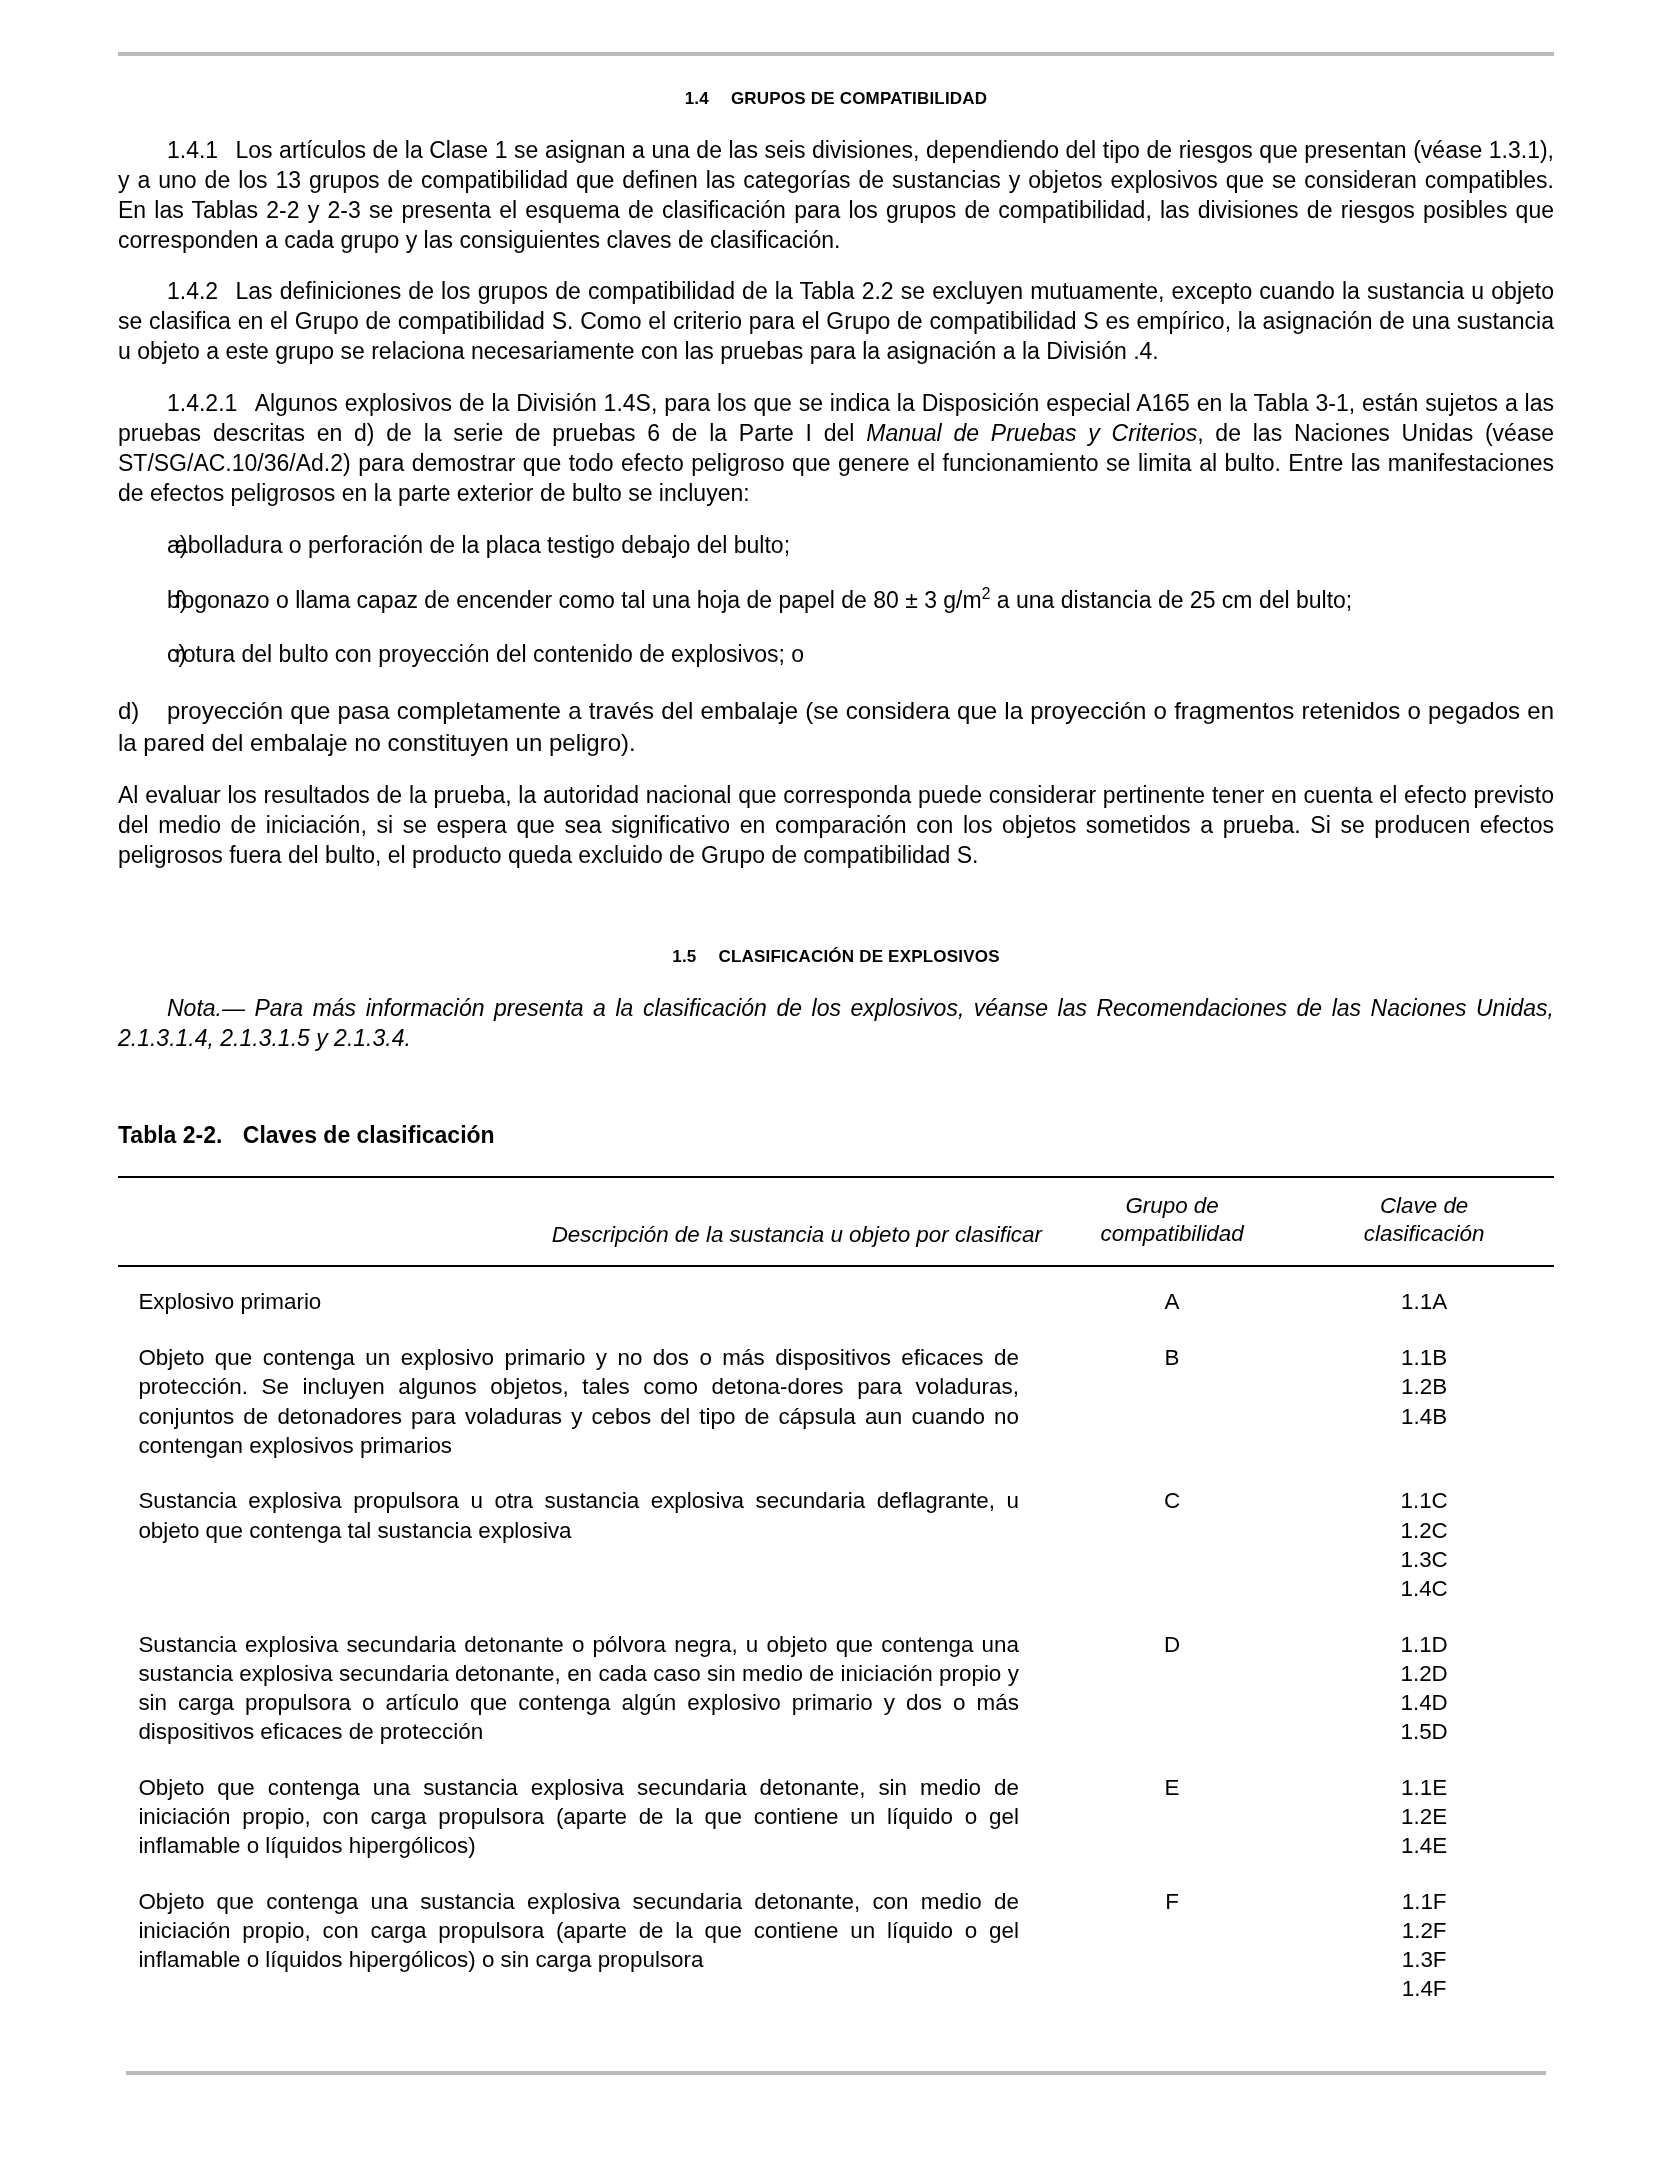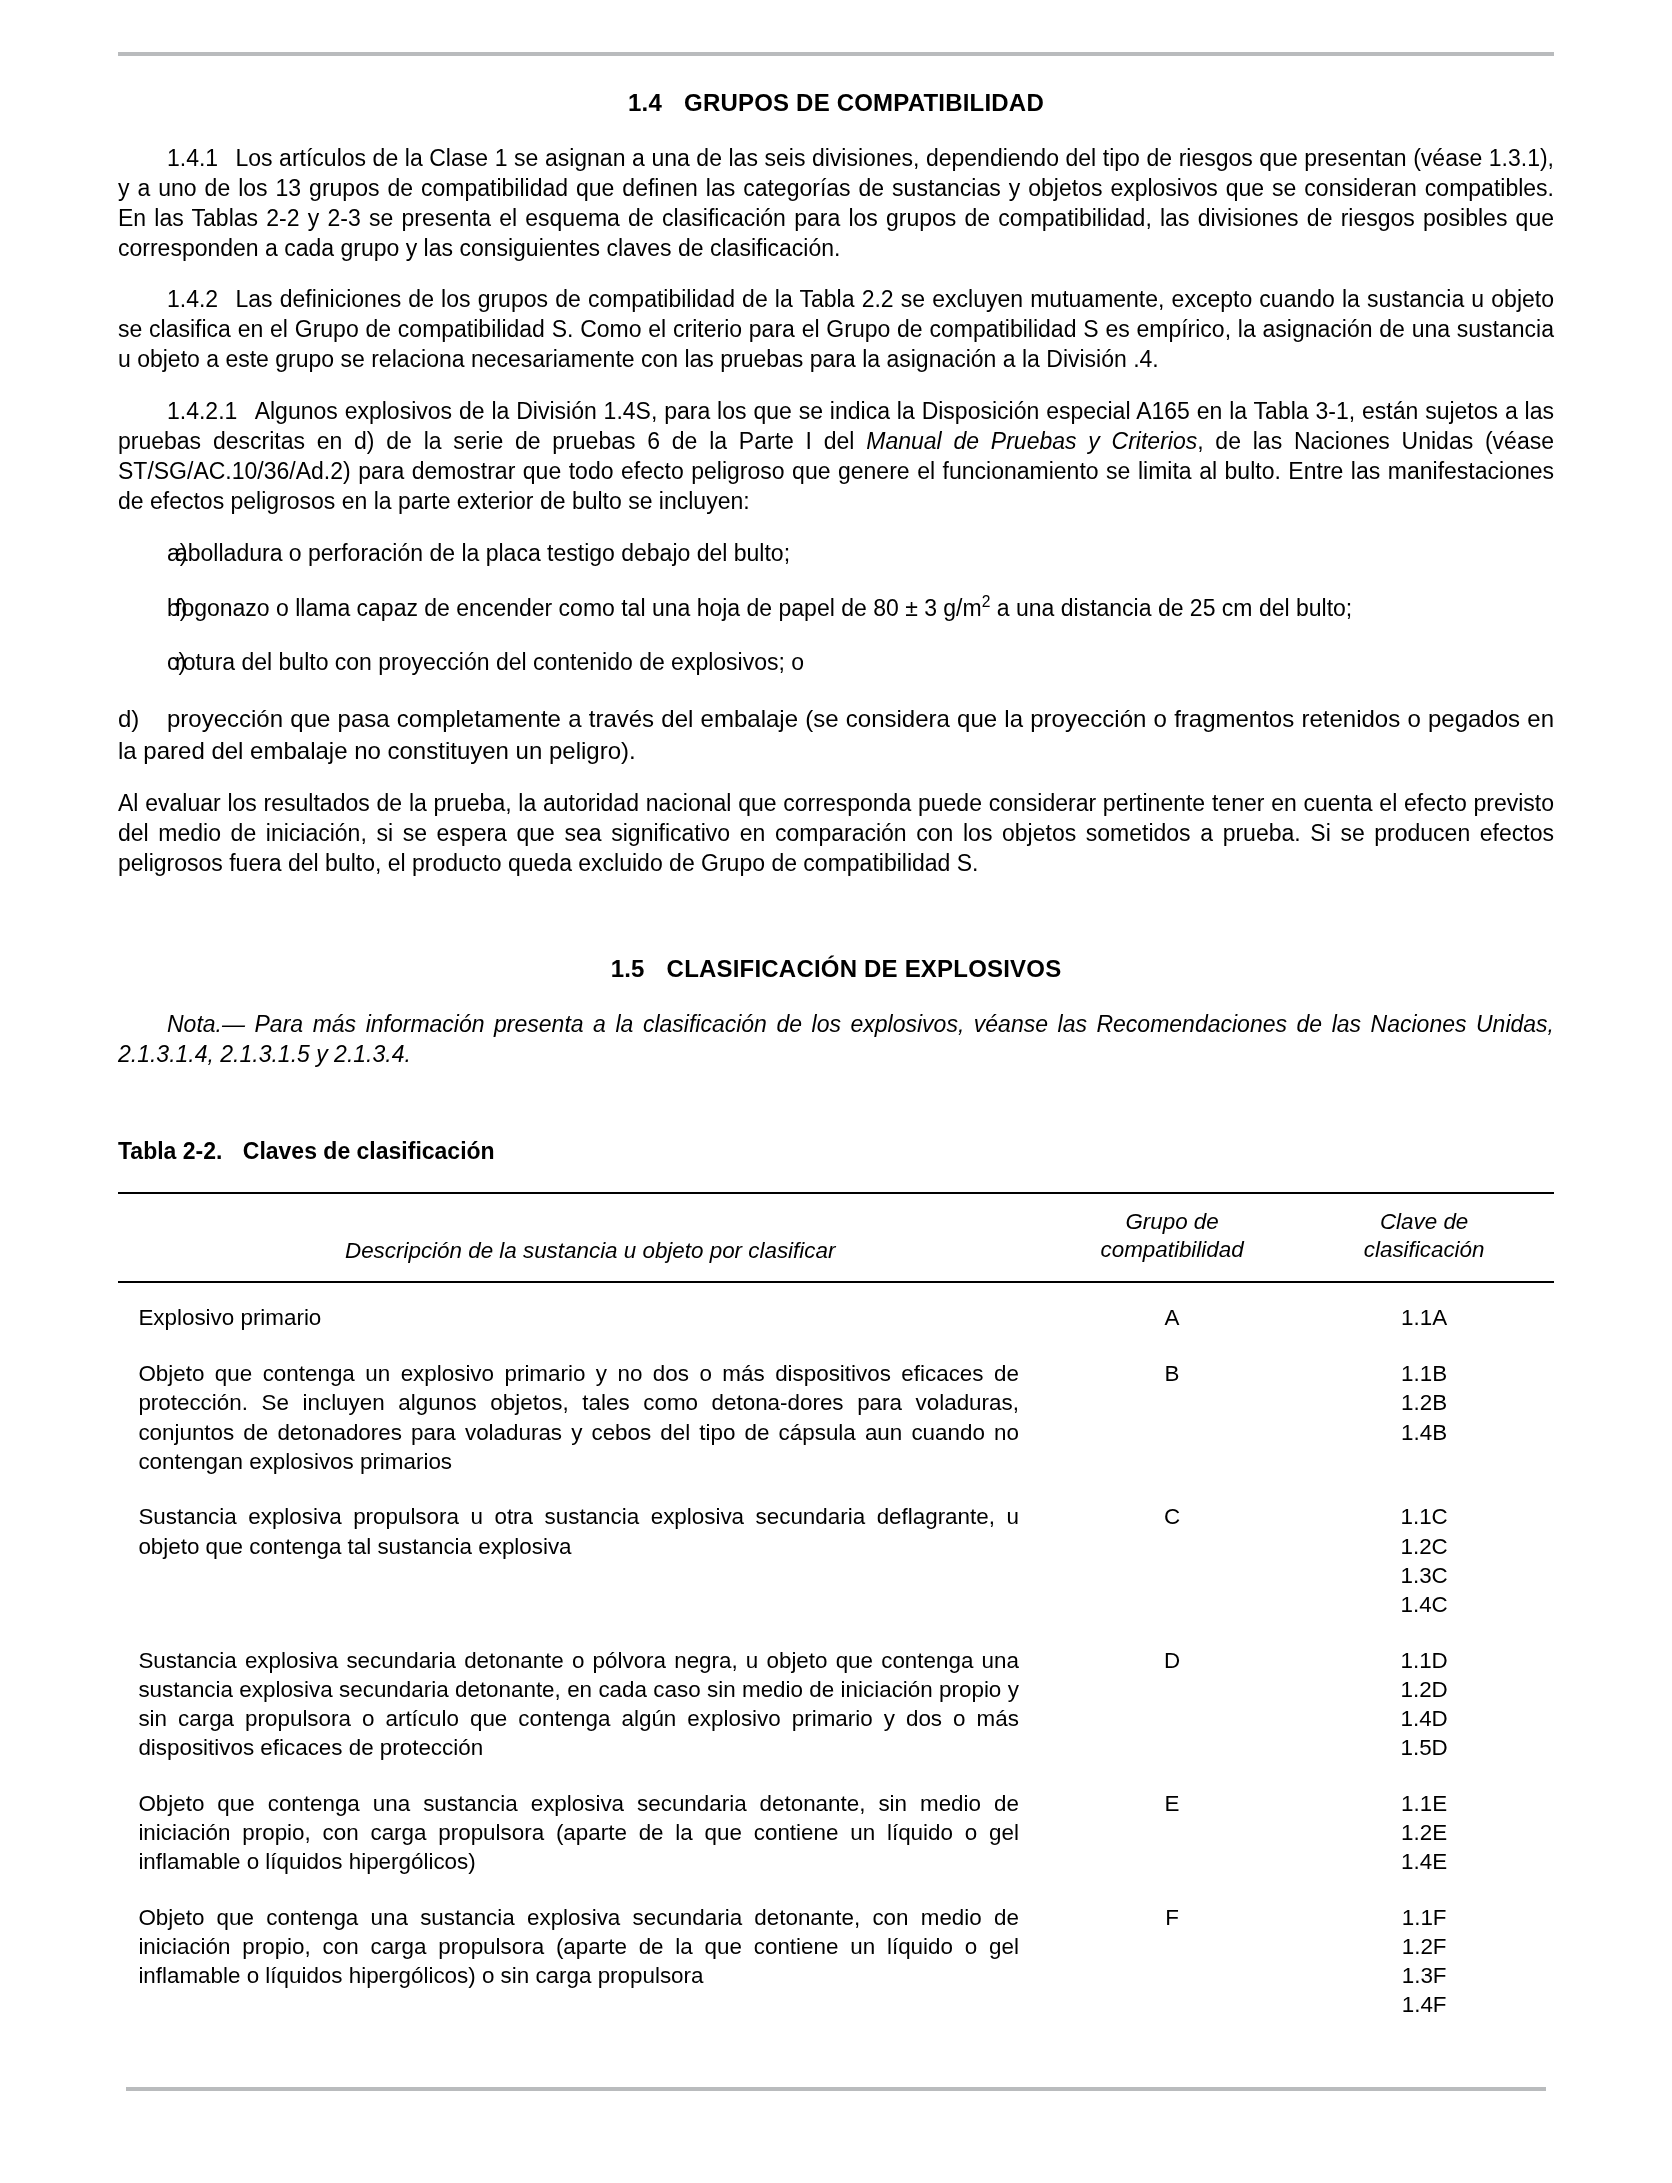--- a/index.html
+++ b/index.html
@@ -33,21 +33,21 @@
     height: 3.9px;
     background: #b9bbbd;
     margin-top: 11px;
     margin-bottom: 33px;
   }
 
   
   .section-heading {
     text-align: center;
     font-weight: bold;
-    font-size: 24px;
+    font-size: 17px;
     letter-spacing: 0.2px;
     margin: 0 0 27px 0;
   }
   .section-heading .num {
     margin-right: 22px;
   }
   .section-heading.second {
     margin-top: 76px;
     margin-bottom: 27px;
   }
@@ -128,21 +128,21 @@
   }
   table.claves thead th {
     font-weight: normal;
     font-style: italic;
     padding: 14px 7.9px 17.3px 7.9px;
     vertical-align: top;
     border-top: 2.4px solid #000;
     border-bottom: 2.4px solid #000;
   }
   table.claves thead th.desc {
-    text-align: center;
+    text-align: right;
     padding-left: 20.4px;
     vertical-align: bottom;
   }
   table.claves thead th.grupo,
   table.claves thead th.clave {
     text-align: center;
     white-space: pre-line;
     line-height: 1.25;
   }
   table.claves tbody td {

